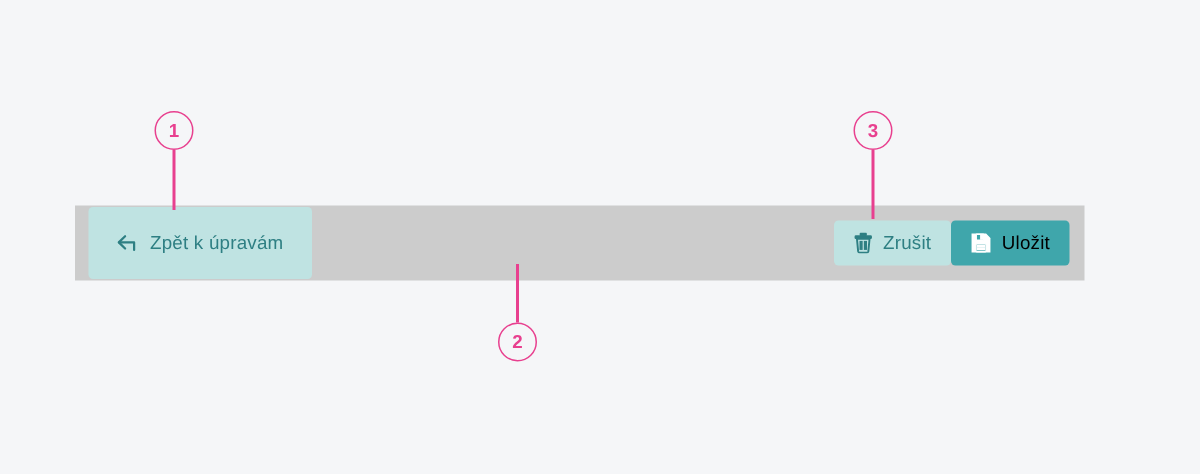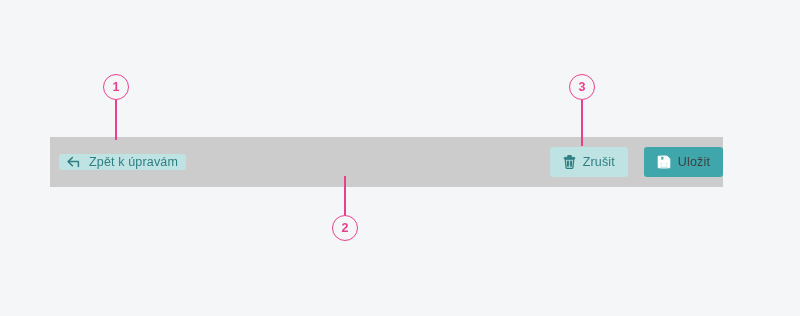--- a/index.html
+++ b/index.html
@@ -39,21 +39,22 @@
   }
 
   .toolbar-left {
     display: flex;
     align-items: center;
     margin-left: 9px;
   }
   .toolbar-right {
     display: flex;
     align-items: center;
-    gap: 16px;
+    gap: 0;
+    margin-right: 10px;
     padding-left: 24px;
   }
 
   
   .btn {
     display: inline-flex;
     align-items: center;
     gap: 7px;
     height: 30px;
     padding: 0 13px;
@@ -65,25 +66,25 @@
     white-space: nowrap;
     box-sizing: border-box;
     font-family: "Liberation Sans", sans-serif;
   }
   .btn-light {
     background: #bfe3e2;
     color: #2e7f83;
   }
   .btn-primary {
     background: #3fa6ab;
-    color: #404040;
+    color: #000000;
   }
   .btn-back {
-    height: 16px;
-    padding: 0 8px;
+    height: 48px;
+    padding: 0 19px;
   }
   .btn .label {
     letter-spacing: 0.15px;
   }
   .btn .ico {
     display: inline-flex;
     align-items: center;
     justify-content: center;
     flex: 0 0 auto;
   }

